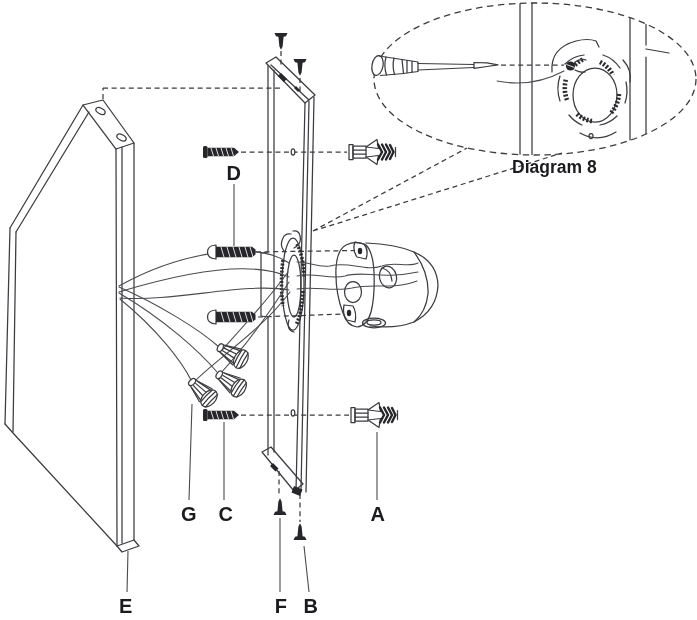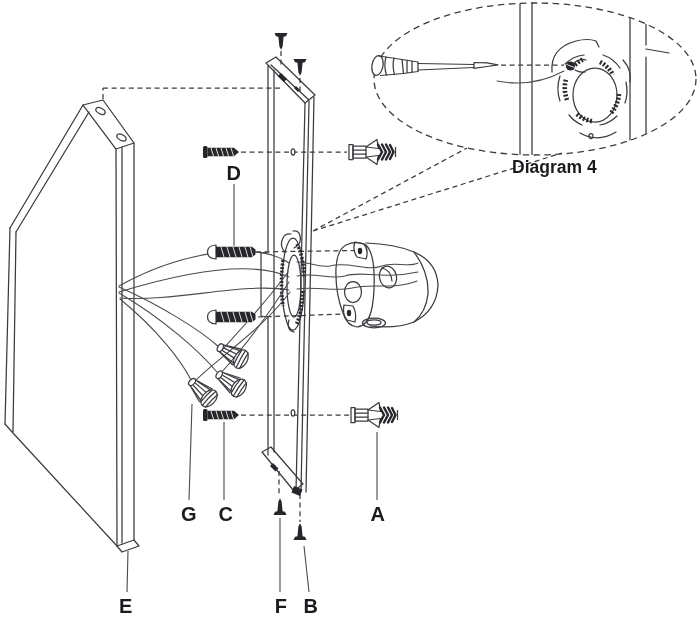--- a/index.html
+++ b/index.html
@@ -212,15 +212,15 @@
 </svg>
 
 <div class="lbl" style="left:234px;top:173px;">D</div>
 <div class="lbl" style="left:189px;top:514px;">G</div>
 <div class="lbl" style="left:226px;top:514px;">C</div>
 <div class="lbl" style="left:378px;top:514px;">A</div>
 <div class="lbl" style="left:126px;top:606px;">E</div>
 <div class="lbl" style="left:281px;top:606px;">F</div>
 <div class="lbl" style="left:311px;top:606px;">B</div>
 
-<div class="cap" style="left:512px;top:157px;">Diagram 4</div>
+<div class="cap" style="left:512px;top:157px;">Diagram 8</div>
 
 </div>
 
 </body></html>

